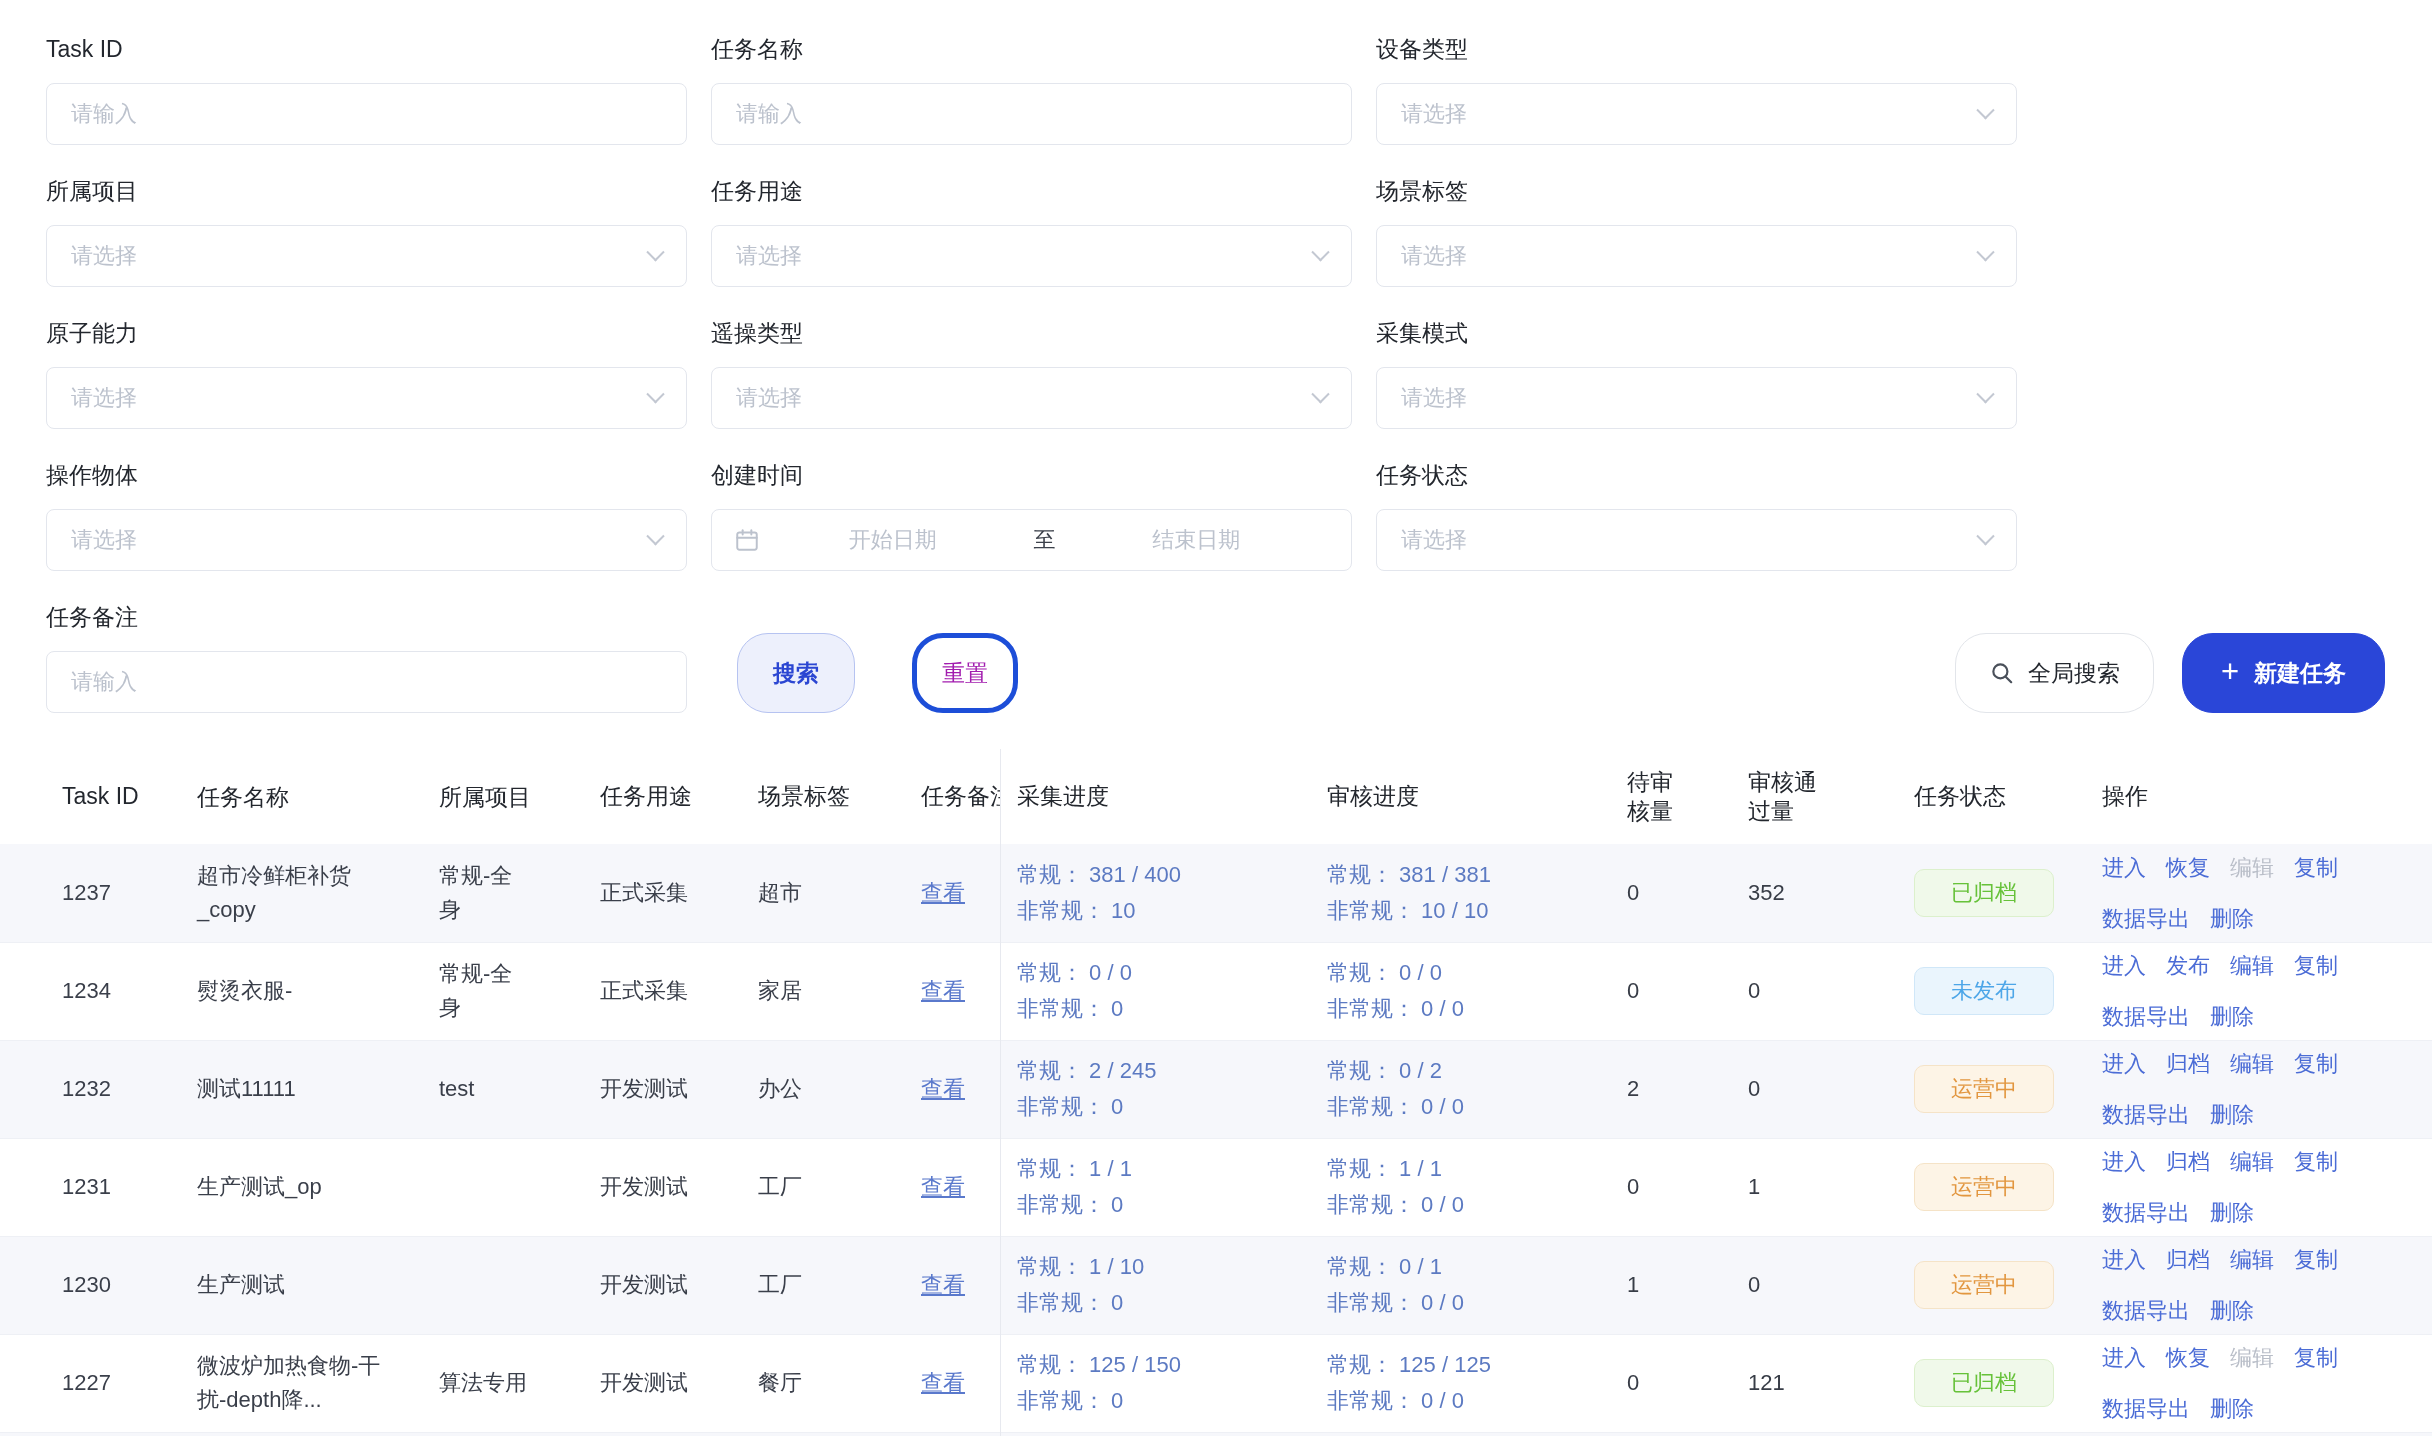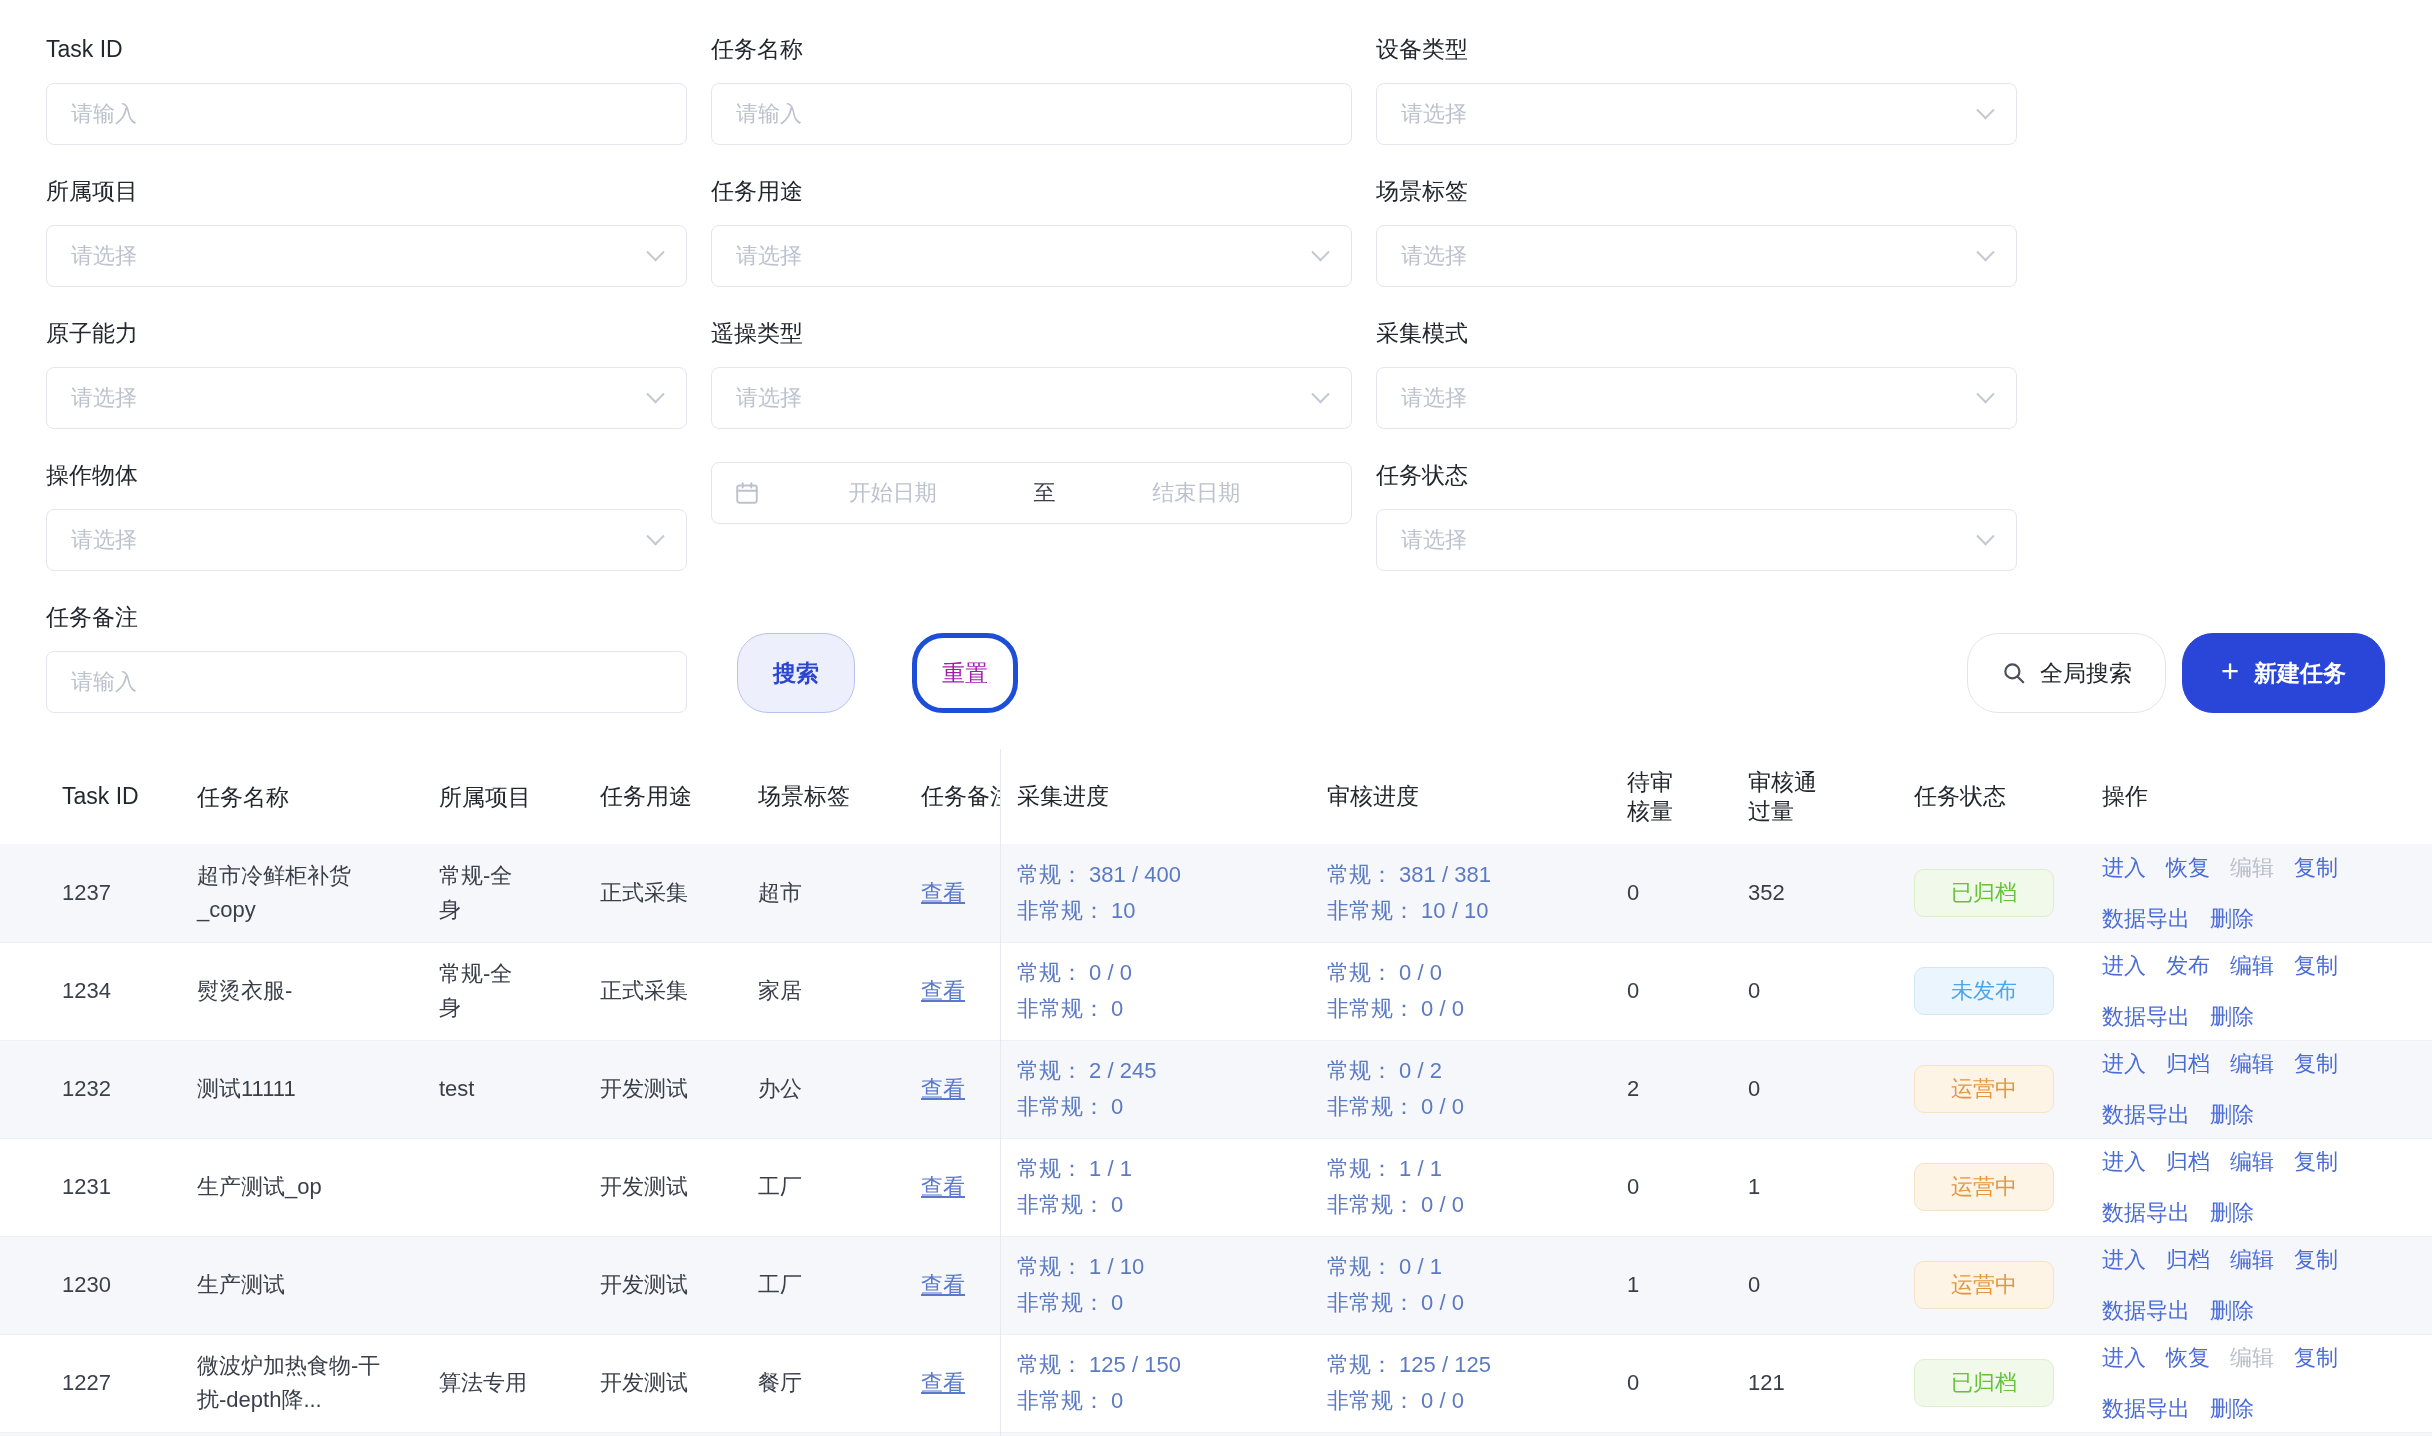--- a/index.html
+++ b/index.html
@@ -32,21 +32,21 @@
   .d-half { flex:1; text-align:center; }
   .d-sep { color:#3c414b; padding:0 8px; }
   
   .row-last { align-items:flex-end; margin-bottom:0; }
   .btn {
     height:80px; border-radius:31px; display:flex; align-items:center; justify-content:center;
     font-size:23px; cursor:pointer; user-select:none; white-space:nowrap;
   }
   .btn-search { width:118px; margin-left:26px; background:#edf0fc; border:1px solid #b6c3f1; color:#2b46d2; font-weight:600; }
   .btn-reset  { width:106px; margin-left:33px; background:#fff; border:5px solid #1d4ed8; color:#a21caf; }
-  .right-group { margin-left:auto; display:flex; align-items:center; gap:16px; }
+  .right-group { margin-left:auto; display:flex; align-items:center; gap:28px; }
   .btn-global { padding:0 33px; gap:13px; background:#fff; border:1px solid #e2e5ea; color:#23272e; }
   .btn-new { padding:0 38px; gap:15px; background:#2a46d8; border:1px solid #2a46d8; color:#fff; font-weight:600; }
   .btn-new .plus { font-size:31px; font-weight:400; line-height:1; transform:translateY(-2px); }
   
   .table-wrap { position:relative; margin-top:36px; }
   table { width:2432px; border-collapse:collapse; table-layout:fixed; }
   thead th { height:95px; padding:0; text-align:left; vertical-align:middle; font-size:23px; font-weight:500; color:#23272e; }
   tbody td { height:98px; padding:0; vertical-align:middle; font-size:22px; color:#3a3f4a; }
   tbody tr { border-bottom:1px solid #eef0f5; }
   tr.striped { background:#f6f7fb; }
@@ -149,20 +149,21 @@
 
     <div class="f-row">
       <div class="field">
         <label>操作物体</label>
         <div class="control select">
           <span class="ph">请选择</span>
           <span class="chev"></span>
         </div>
       </div>
       <div class="field">
+        <label>创建时间</label>
         <div class="control daterange">
           <span class="cal">
             <svg width="26" height="28" viewBox="0 0 24 24" fill="none" stroke="#bcc2cd" stroke-width="1.8" stroke-linecap="round">
               <rect x="3" y="5" width="18" height="16" rx="2"></rect>
               <line x1="3" y1="10" x2="21" y2="10"></line>
               <line x1="8" y1="3" x2="8" y2="7"></line>
               <line x1="16" y1="3" x2="16" y2="7"></line>
             </svg>
           </span>
           <span class="d-half ph">开始日期</span>

